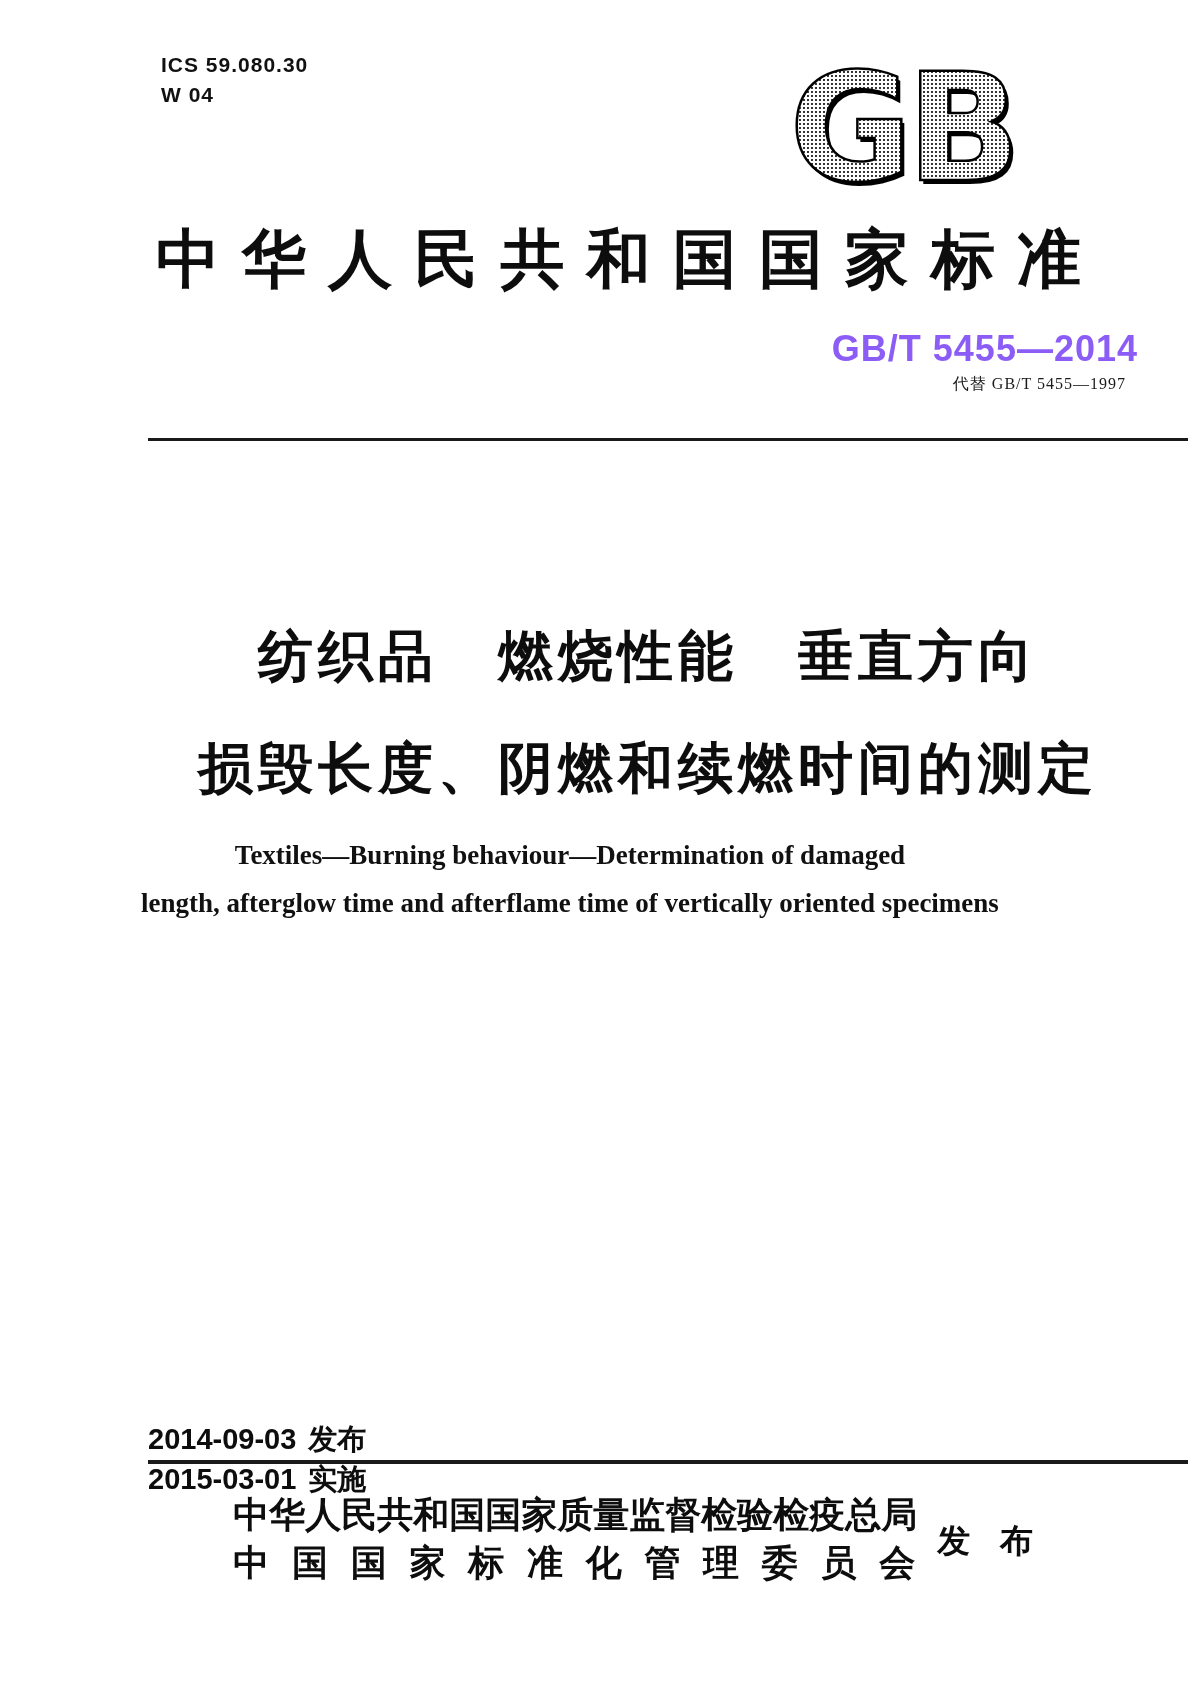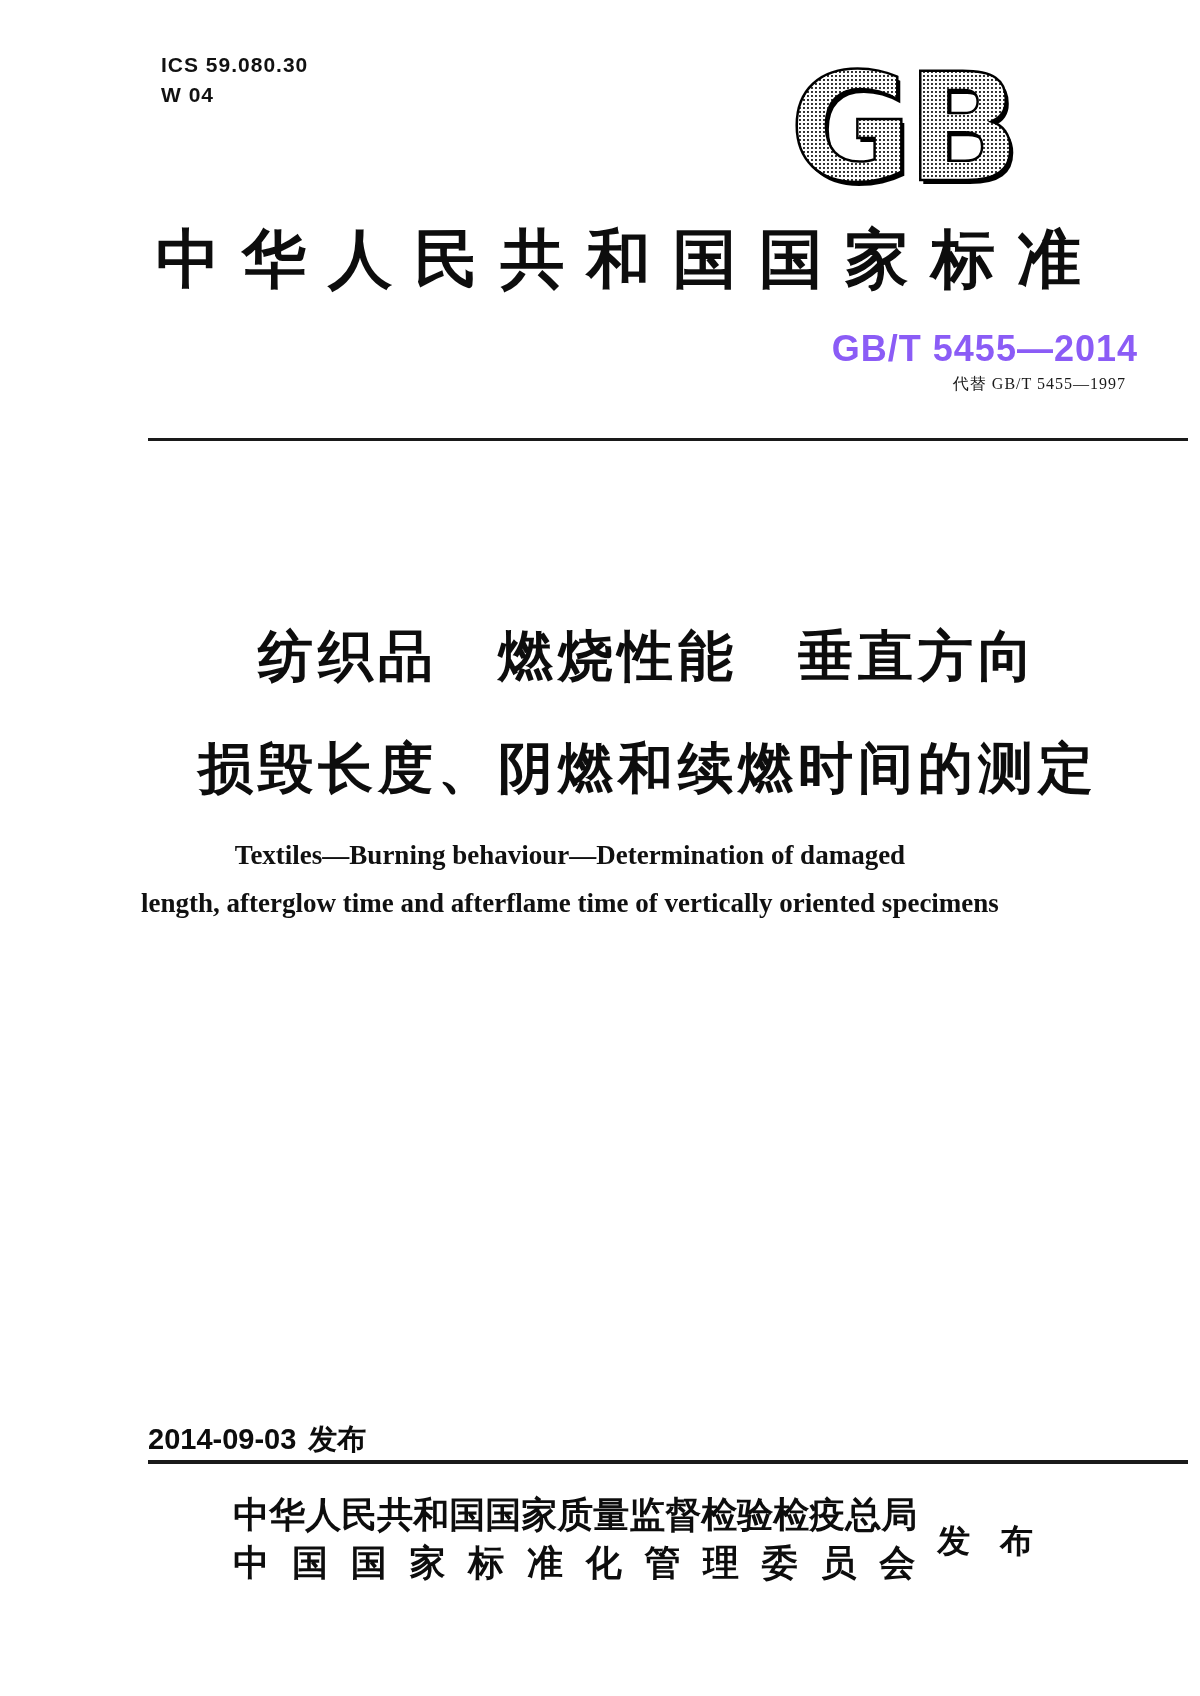--- a/index.html
+++ b/index.html
@@ -197,20 +197,23 @@
   <div class="title-cn title-cn-1">纺织品　燃烧性能　垂直方向</div>
   <div class="title-cn title-cn-2">损毁长度、阴燃和续燃时间的测定</div>
 
   <div class="title-en title-en-1">Textiles—Burning behaviour—Determination of damaged</div>
   <div class="title-en title-en-2">length, afterglow time and afterflame time of vertically oriented specimens</div>
 
   <div class="date-row">
     <div>
       <span>2014-09-03</span><span class="date-label">发布</span>
     </div>
+    <div>
+      <span>2015-03-01</span><span class="date-label">实施</span>
+    </div>
   </div>
 
   <div class="rule-bottom"></div>
 
   <div class="issuer-row">
     <div class="issuer-lines">
       <div class="issuer-line">中华人民共和国国家质量监督检验检疫总局</div>
       <div class="issuer-line">中国国家标准化管理委员会</div>
     </div>
     <div class="publish-label">发布</div>

